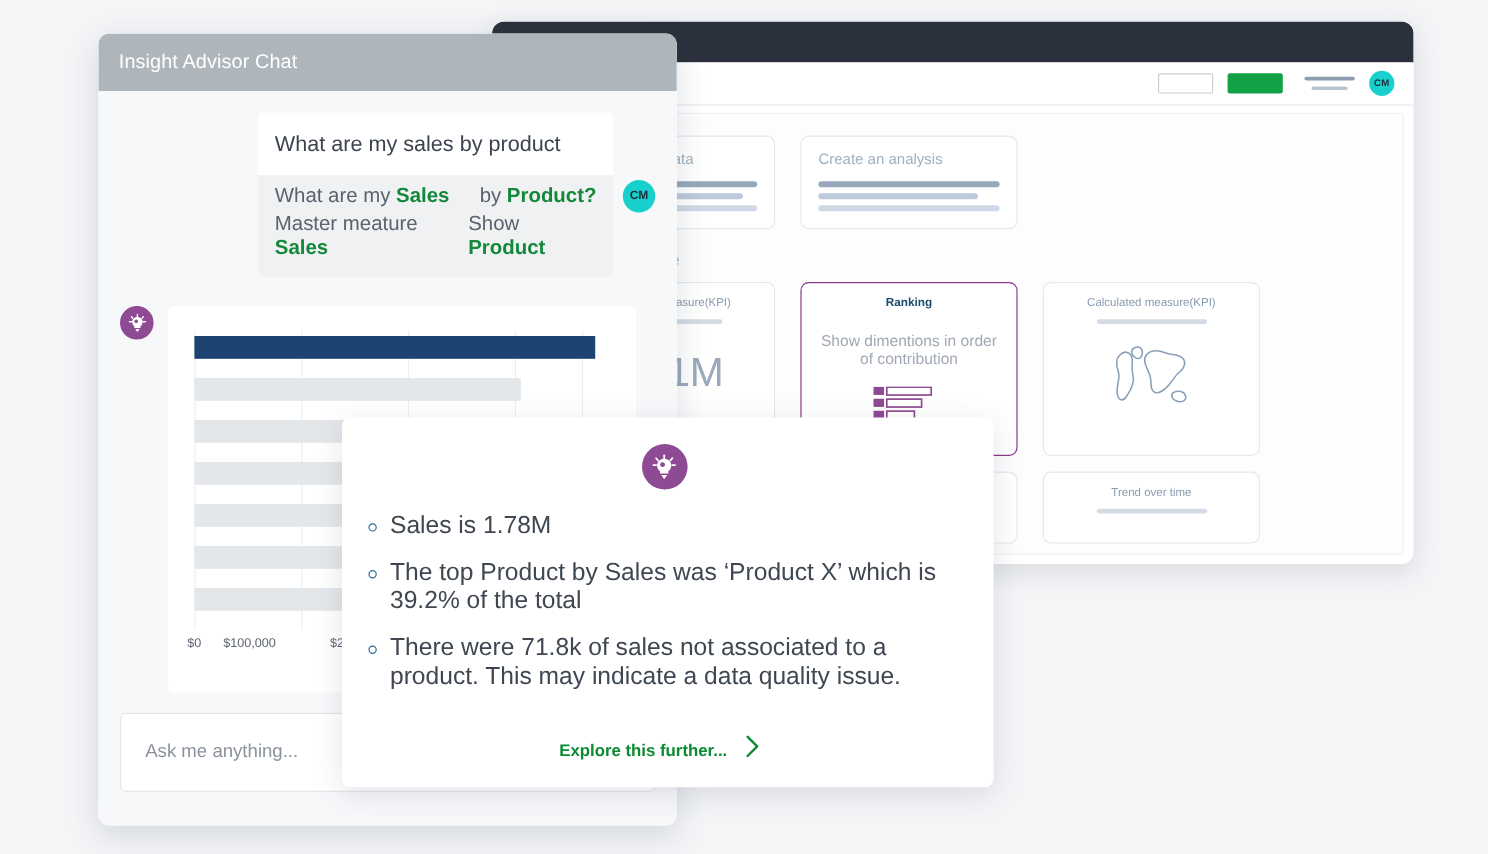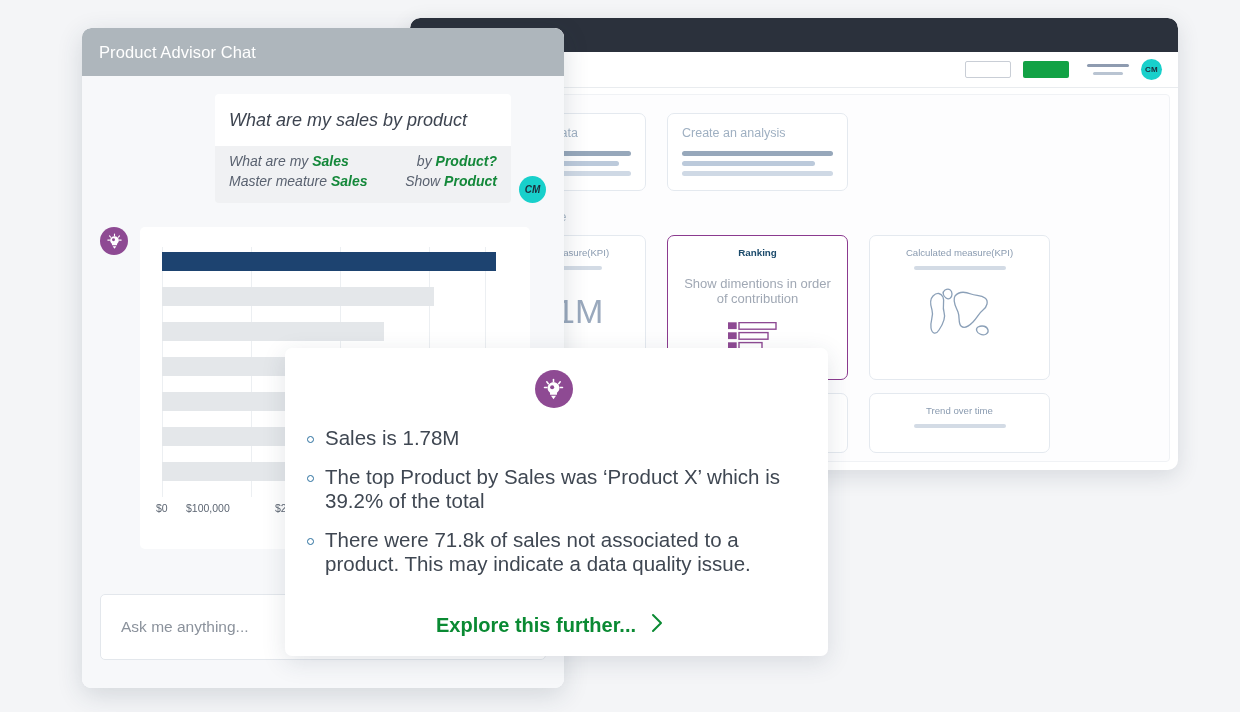--- a/index.html
+++ b/index.html
@@ -117,34 +117,34 @@
     display: flex; align-items: center;
     padding-left: 17px;
     border-radius: 9px 9px 0 0;
   }
   .chat-header-title { color: #ffffff; font-size: 16.5px; letter-spacing: .1px; }
   .chat-body {
     height: 612px; background: #f7f8fa;
     position: relative; padding: 18px 18px 0 18px;
   }
 
-  .user-row { display: flex; justify-content: flex-end; align-items: flex-end; gap: 8px; font-style: italic; }
+  .user-row { display: flex; justify-content: flex-end; align-items: center; gap: 8px; }
   .bubble-wrap { width: 296px; }
   .bubble-main {
     background: #ffffff; border-radius: 4px 4px 0 0;
     padding: 16px 14px 15px 14px;
     font-size: 18px; color: #3d4450;
   }
   .bubble-meta {
     background: #f0f1f3; border-radius: 0 0 4px 4px;
     padding: 7px 14px 10px 14px;
   }
   .meta-row {
     display: flex; justify-content: space-between;
-    font-size: 14px; color: #5a6270; margin-bottom: 4px;
+    font-size: 17px; color: #5a6270; margin-bottom: 4px;
   }
   .meta-row b { color: #14883a; }
   .avatar-lg {
     width: 27px; height: 27px; border-radius: 50%;
     background: #18d0cb; color: #1d2b3a;
     font-size: 10px; font-weight: 700;
     display: flex; align-items: center; justify-content: center;
     flex: 0 0 auto; margin-top: 2px;
   }
 
@@ -199,21 +199,21 @@
   .ic-item {
     display: flex; gap: 11px; margin-bottom: 14px;
     font-size: 20.5px; color: #3f4752; line-height: 1.2;
   }
   .ic-marker {
     flex: 0 0 auto; width: 7px; height: 7px;
     border: 1.6px solid #2a6f9e; border-radius: 50%;
     margin-top: 10px;
   }
   .ic-footer { margin-top: auto; display: flex; justify-content: flex-end; align-items: center; gap: 14px; padding-right: 6px; }
-  .ic-link { color: #0a8a33; font-size: 20px; font-weight: 700; }
+  .ic-link { color: #0a8a33; font-size: 14px; font-weight: 700; }
   .ic-chev { color: #0a8a33; }
 </style>
 </head>
 <body>
 
 <div id="stage">
 
   <div class="back-window">
     <div class="bw-titlebar"></div>
 
@@ -310,21 +310,21 @@
             <div class="tc-bar"></div>
           </div>
         </div>
 
       </div>
     </div>
   </div>
 
   <div class="chat-window">
     <div class="chat-header">
-      <div class="chat-header-title">Product Advisor Chat</div>
+      <div class="chat-header-title">Insight Advisor Chat</div>
     </div>
 
     <div class="chat-body">
 
       <div class="user-row">
         <div class="bubble-wrap">
           <div class="bubble-main">What are my sales by product</div>
           <div class="bubble-meta">
             <div class="meta-row">
               <span><span>What are my </span><b>Sales</b></span>

